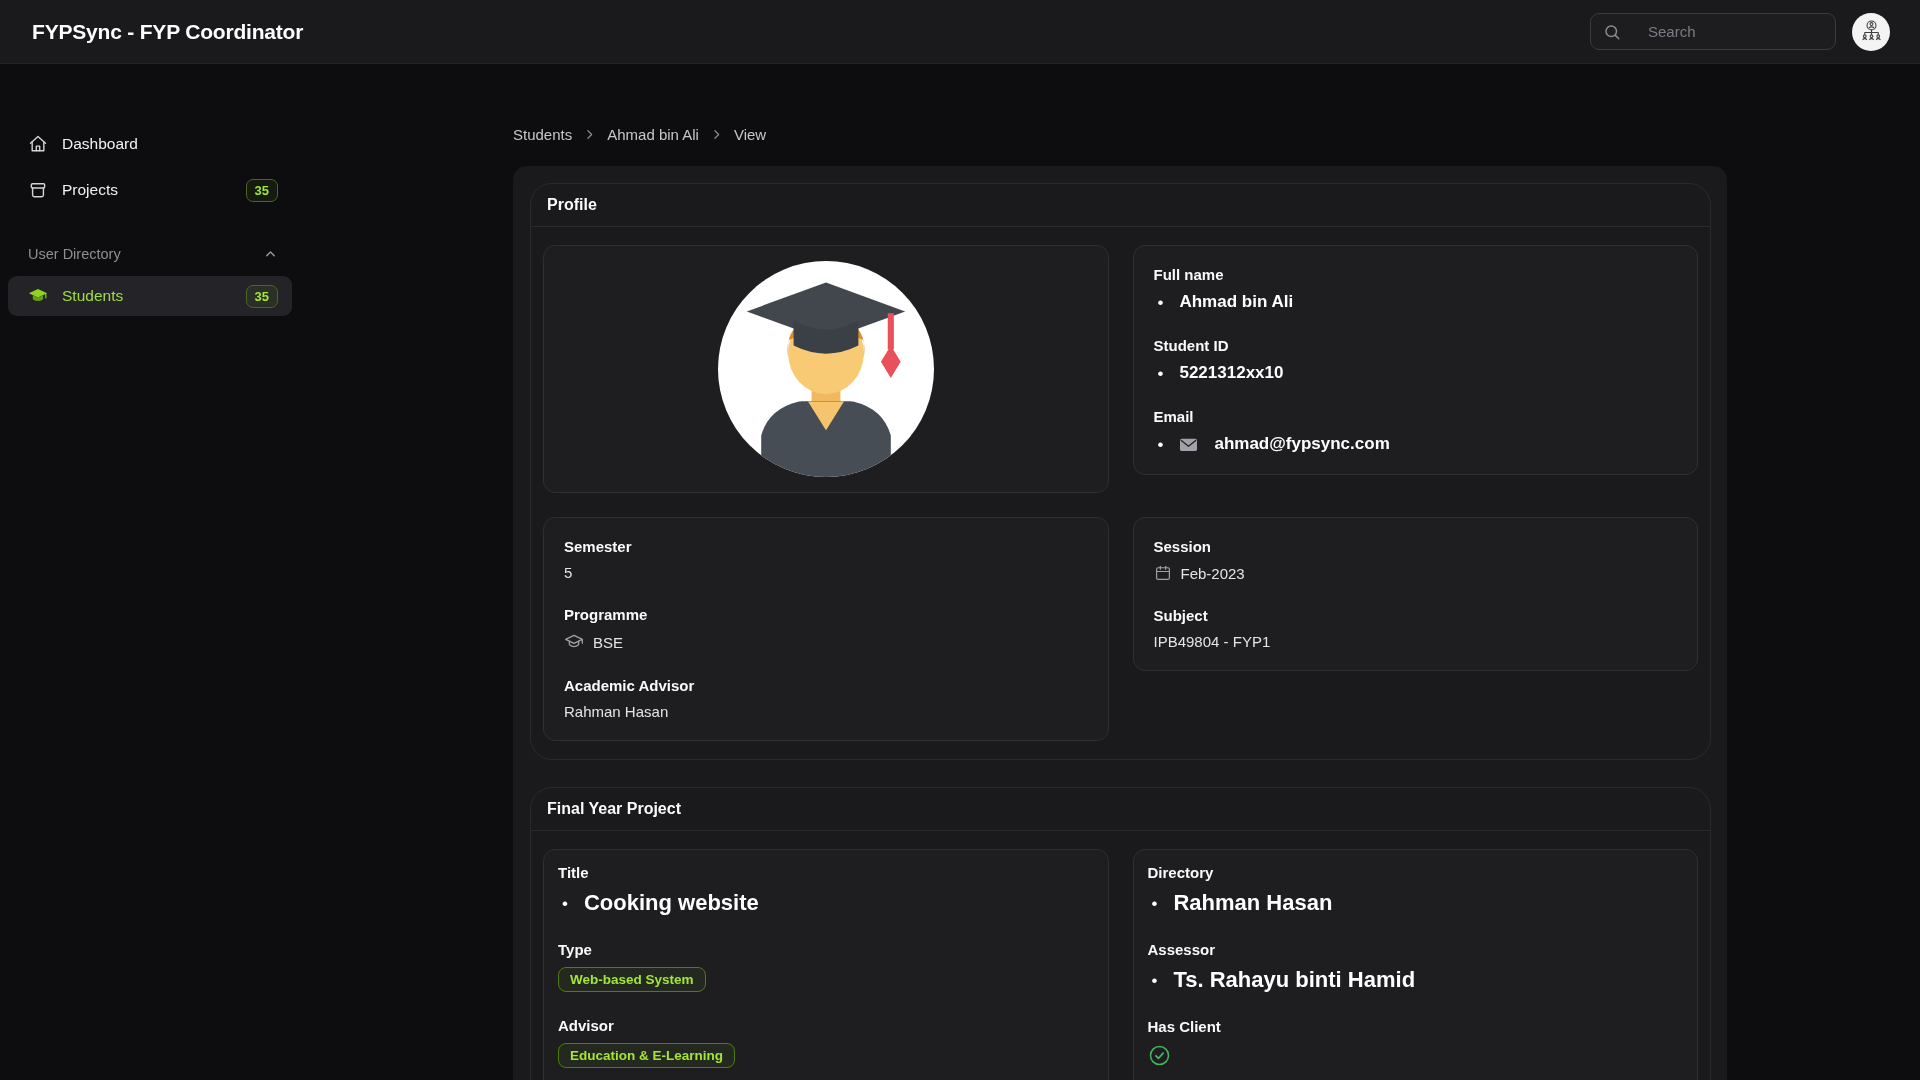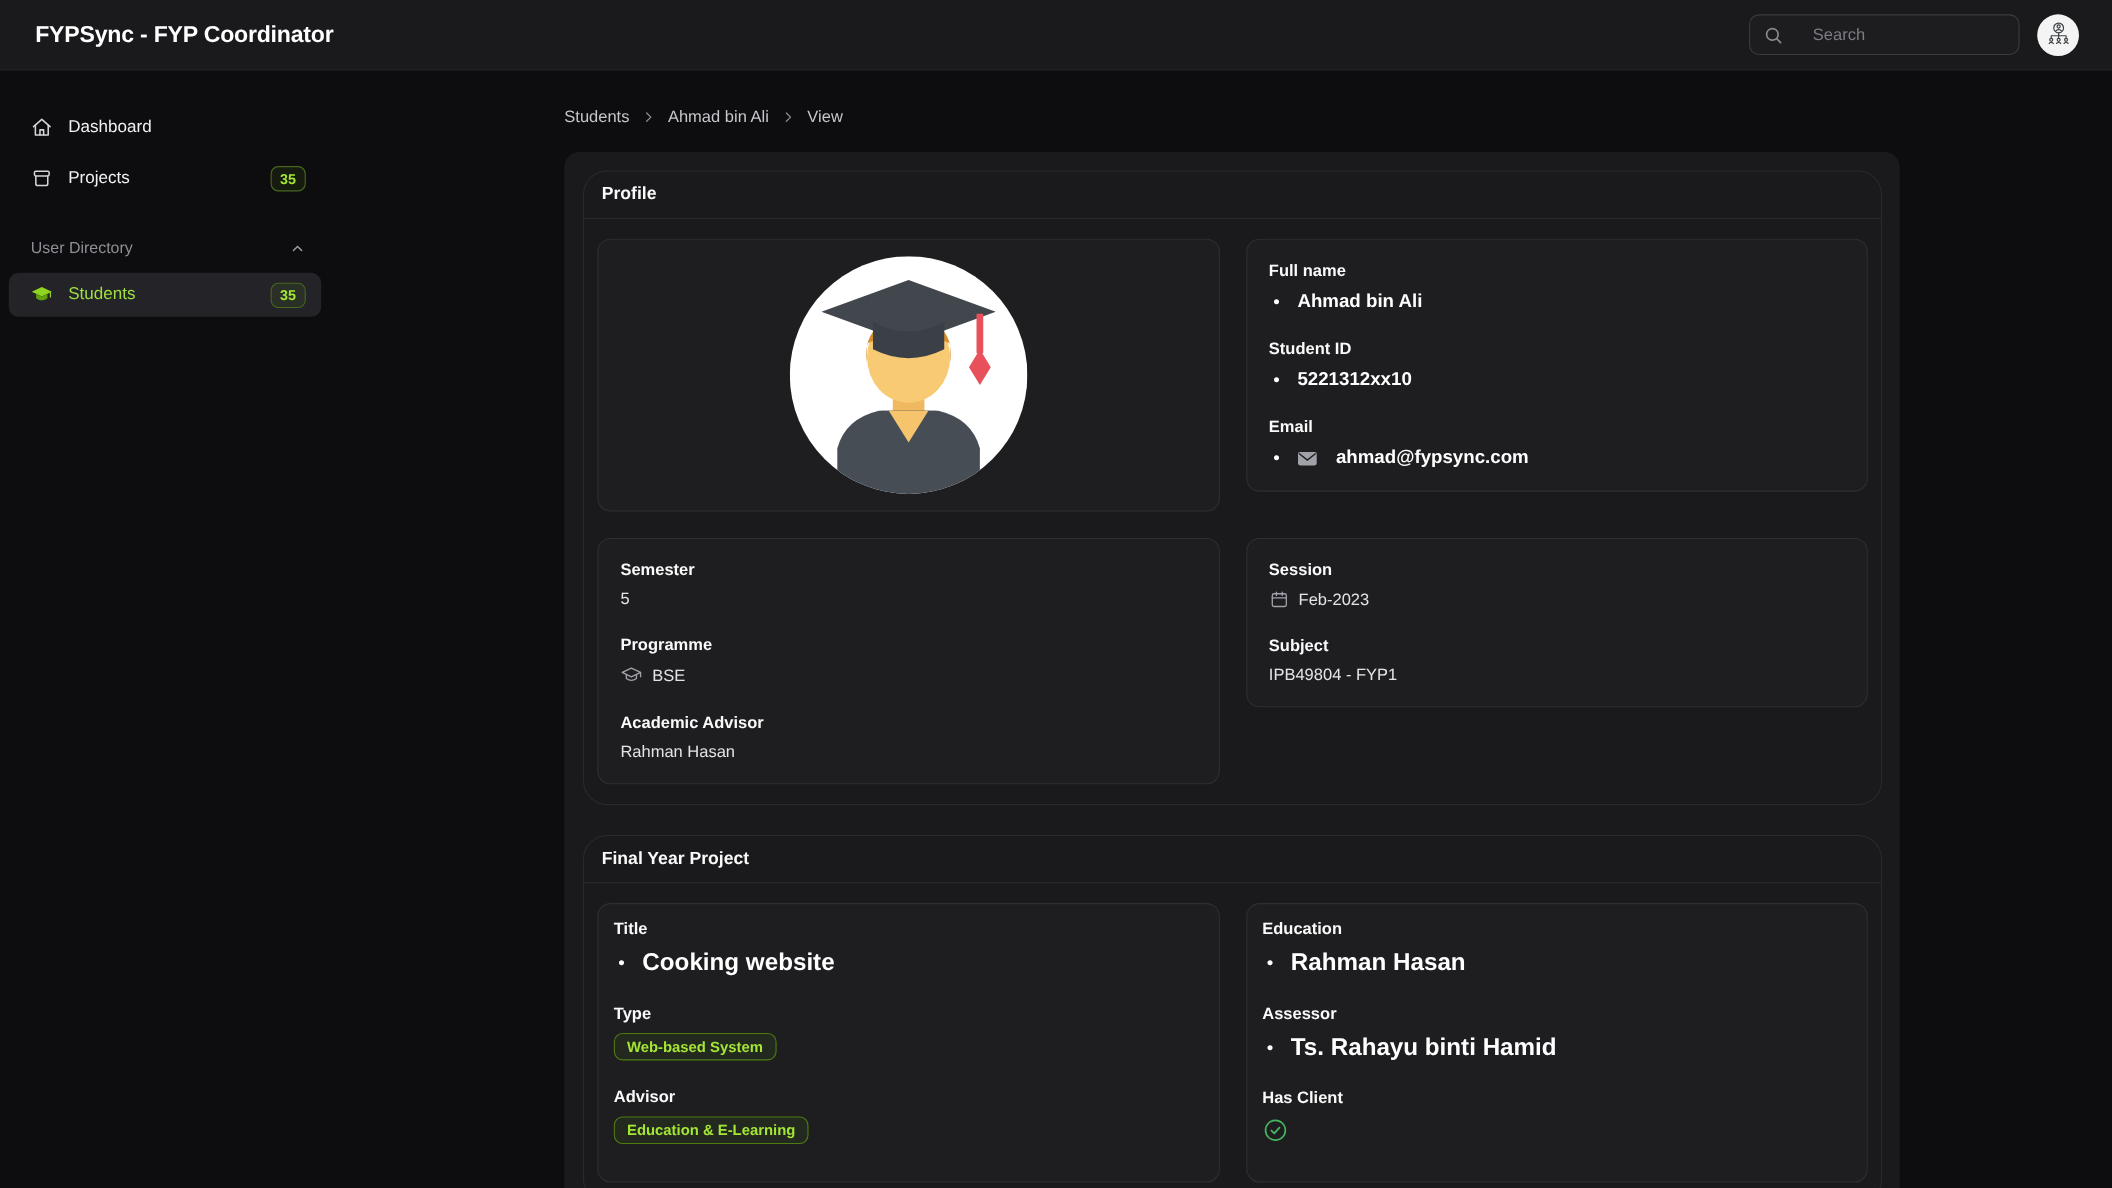--- a/index.html
+++ b/index.html
@@ -26,21 +26,21 @@
     font-size:15px; width:100%; font-family:"Liberation Sans", sans-serif;
   }
   .search-box input::placeholder { color:#7c7c85; }
   .avatar-btn {
     margin-left:16px; width:38px; height:38px; border-radius:50%;
     background:#f4f4f5; display:flex; align-items:center; justify-content:center;
     cursor:pointer; flex:none;
   }
 
   
-  .layout { display:flex; height:796px; }
+  .layout { display:flex; height:796px;margin-top:28px; }
 
   
   .sidebar { width:300px; flex:none; padding:32px 8px 0 8px; }
   .side-item {
     height:40px; display:flex; align-items:center; gap:14px;
     padding:0 14px 0 20px; border-radius:9px; margin-bottom:6px;
     font-size:15.5px; font-weight:500; color:#f1f1f3; cursor:pointer;
   }
   .side-item .s-icon { width:20px; height:20px; flex:none; display:flex; }
   .side-item.active { background:#232328; color:#9ee03e; }
@@ -333,21 +333,21 @@
                 <span class="pill-badge">Web-based System</span>
               </div>
               <div class="field">
                 <div class="field-label">Advisor</div>
                 <span class="pill-badge">Education &amp; E-Learning</span>
               </div>
             </div>
 
             <div class="detail-card">
               <div class="field">
-                <div class="field-label">Education</div>
+                <div class="field-label">Directory</div>
                 <div class="bullet-value">
                   <span class="bullet">•</span>
                   <span class="bold-text">Rahman Hasan</span>
                 </div>
               </div>
               <div class="field">
                 <div class="field-label">Assessor</div>
                 <div class="bullet-value">
                   <span class="bullet">•</span>
                   <span class="bold-text">Ts. Rahayu binti Hamid</span>

